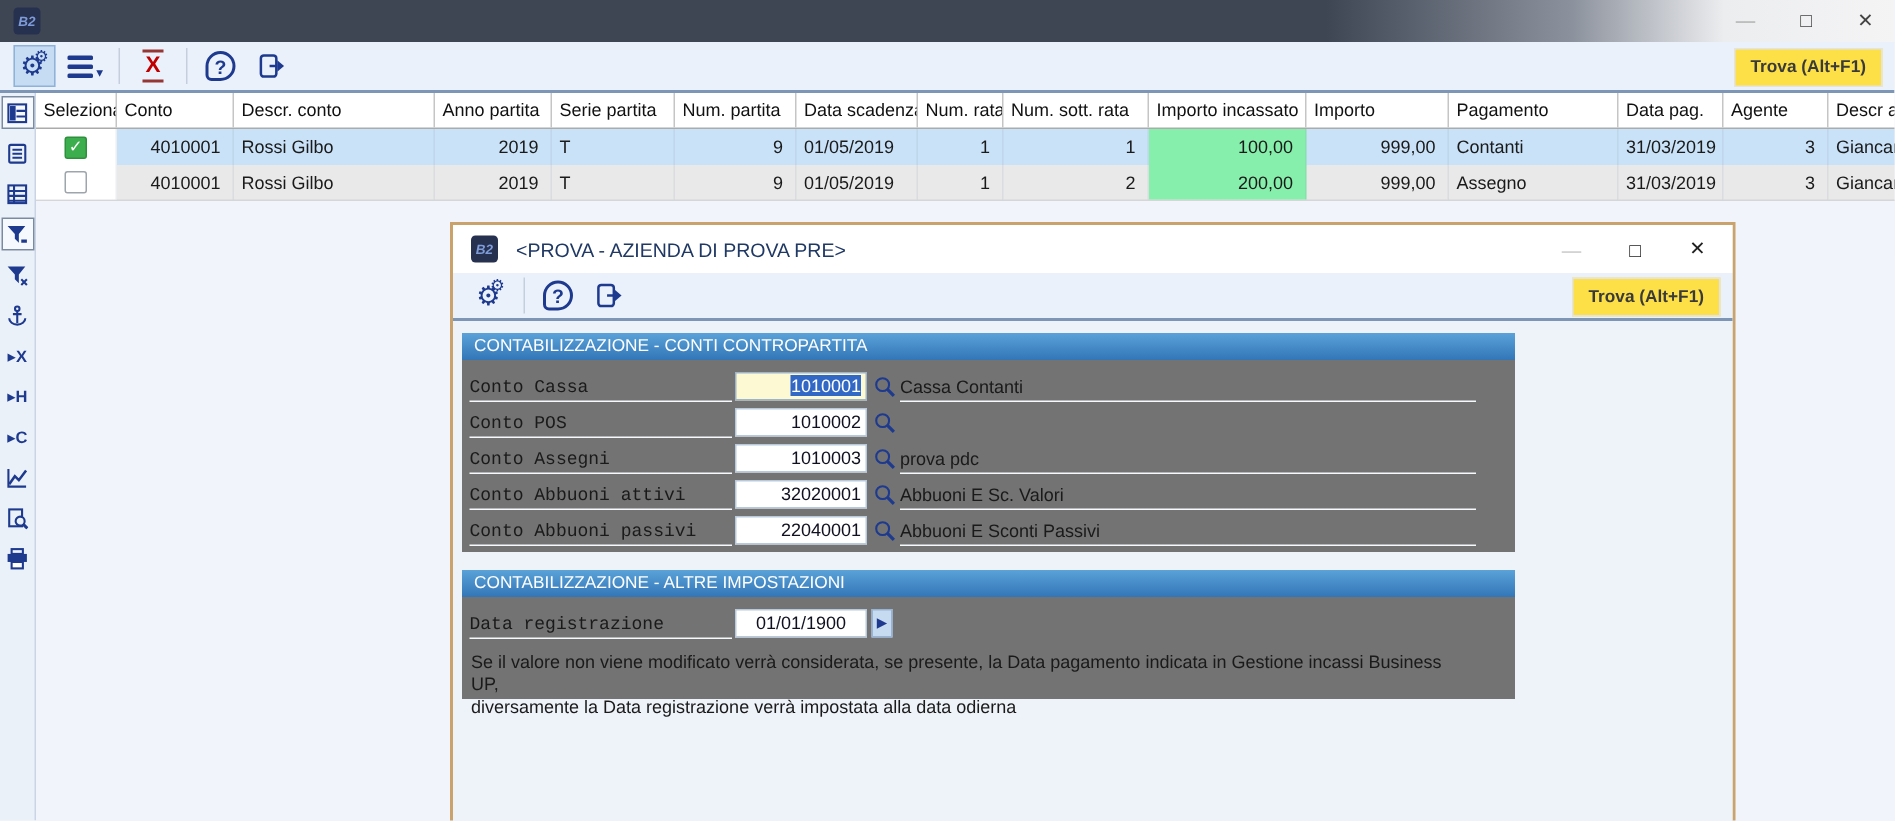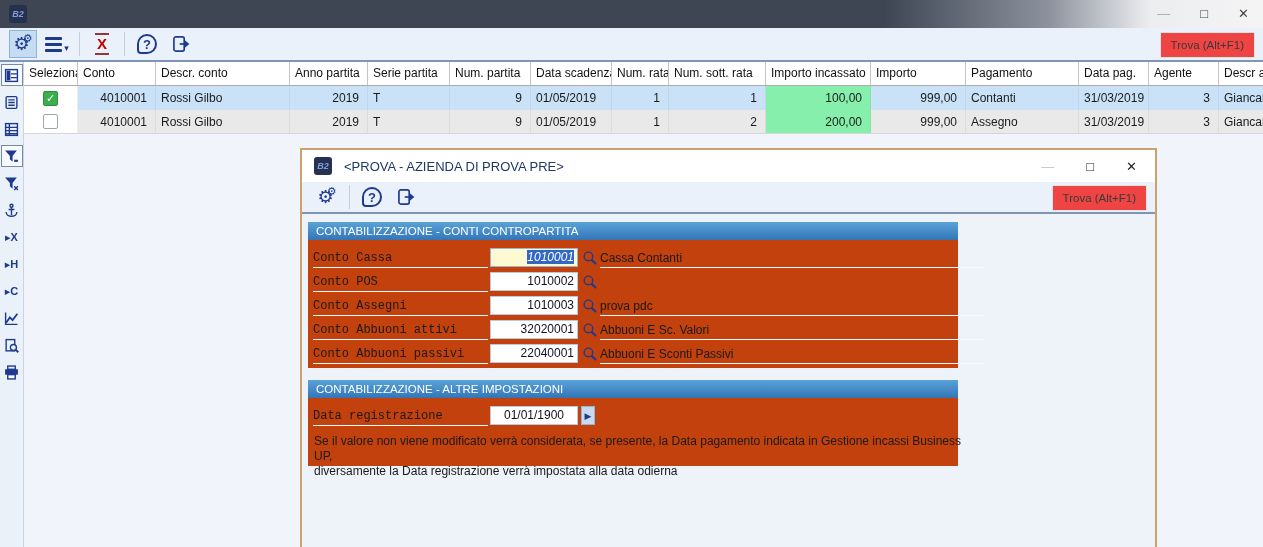--- a/index.html
+++ b/index.html
@@ -15,22 +15,22 @@
     font-size:9px; display:flex; align-items:center; justify-content:center; margin-left:9px; flex:0 0 auto; }
   .winctrl { position:absolute; right:14px; top:0; height:28px; display:flex; align-items:center; gap:30px; }
   .winctrl span { font-size:13px; color:#444; cursor:default; line-height:28px; }
   .winctrl .min { color:#ABABAB; }
 
   .toolbar { position:absolute; left:0; top:28px; width:1263px; height:34px; background:#EAF1FA;
     border-bottom:2px solid #7E96B5; display:flex; align-items:center; padding-left:6px; }
   .tbtn { height:28px; min-width:28px; display:flex; align-items:center; justify-content:center; margin:0 3px; position:relative; }
   .tbtn.active { background:#C6DCF2; border:1px solid #8FB2D8; }
   .tsep { width:1px; height:24px; background:#C3CFDF; margin:0 5px; }
-  .trova { position:absolute; right:8px; top:4px; height:26px; background:#ef4444; border:1px solid #E3E3E3;
-    display:flex; align-items:center; padding:0 10px; color:#3A3A3A; font-size:11.5px; }
+  .trova { position:absolute; right:8px; top:4px; height:26px; background:#fde047; border:1px solid #E3E3E3;
+    display:flex; align-items:center; padding:0 10px; color:#3A3A3A; font-size:11.5px;font-weight:bold; }
 
   
   .gear-a { font-size:18px; color:#1E3A8F; line-height:1; }
   .gear-b { font-size:11px; color:#1E3A8F; line-height:1; margin-left:-7px; margin-top:-12px; }
   .mbars { display:inline-flex; flex-direction:column; gap:3px; }
   .mbars i { display:block; width:17px; height:3px; background:#1E3A8F; border-radius:1px; }
   .mcaret { color:#1E3A8F; font-size:9px; margin-left:2px; margin-top:8px; }
   .delx { color:#C00000; font-weight:bold; font-size:15px; padding:0 2px; line-height:1.15;
     border-top:2px solid #953735; border-bottom:2px solid #953735; }
   .helpq { width:20px; height:20px; border:2px solid #1E3A8F; border-radius:50% 50% 50% 4px; color:#1E3A8F;
@@ -66,29 +66,29 @@
   .dlg-titlebar { position:absolute; left:0; top:0; right:0; height:32px; background:#FFFFFF; display:flex; align-items:center; }
   .dlg-titlebar .title { color:#1F3864; font-size:13px; margin-left:12px; white-space:nowrap; }
   .dlg-titlebar .logo { margin-left:12px; }
   .dlg-ctrl { position:absolute; right:18px; top:0; height:32px; display:flex; align-items:center; gap:32px; }
   .dlg-ctrl span { font-size:13px; color:#222; }
   .dlg-ctrl .min { color:#C4C4C4; }
   .dlg-toolbar { position:absolute; left:0; top:32px; right:0; height:32px; background:#EAF1FA;
     border-bottom:2px solid #7E96B5; display:flex; align-items:center; padding-left:8px; }
   .dlg-toolbar .trova { top:3px; }
   .dlg-body { position:absolute; left:0; top:64px; right:0; bottom:0; background:#EEF2F9; }
-  .panel { position:absolute; left:6px; width:650px; background:#c2410c; }
+  .panel { position:absolute; left:6px; width:702px; background:#737373; }
   .sect-head { height:18px; line-height:18px; padding-left:8px; color:#FFFFFF; font-size:11.5px;
     background:linear-gradient(180deg,#5AA2D8 0%,#3376B8 100%); }
   .frow { position:relative; height:24px; }
   .flabel { position:absolute; left:5px; top:2px; width:175px; height:20px; line-height:20px;
     border-bottom:1px solid #F7FAFD; color:#1a1a1a;font-family:Liberation Mono, monospace; }
   .finput { position:absolute; left:182px; top:2px; width:88px; height:19px; background:#FFFFFF;
     border:1px solid #B9C9DC; text-align:right; padding-right:3px; line-height:17px; color:#101020; }
-  .finput.focus { background:#FDF9D2; border-color:#9FB3C9;font-style:italic; }
+  .finput.focus { background:#FDF9D2; border-color:#9FB3C9; }
   .finput .selhl { background:#3167C5; color:#FFFFFF; }
   .fmag { position:absolute; left:273px; top:3px; width:16px; height:16px; display:flex; align-items:center; justify-content:center; }
   .fdesc { position:absolute; left:292px; top:2px; width:384px; height:20px; line-height:20px;
     border-bottom:1px solid #F7FAFD; color:#1a1a1a; white-space:nowrap; overflow:hidden; }
   .fdate { text-align:center; padding-right:0; }
   .farrow { position:absolute; left:273px; top:2px; width:14px; height:19px; background:#C7DBF0; border:1px solid #98B4D4;
     color:#1E3A8F; font-size:9px; display:flex; align-items:center; justify-content:center; }
   .note { position:absolute; left:6px; top:54px; width:665px; color:#1a1a1a; line-height:15px; font-size:12px; }
 </style>
 </head>

